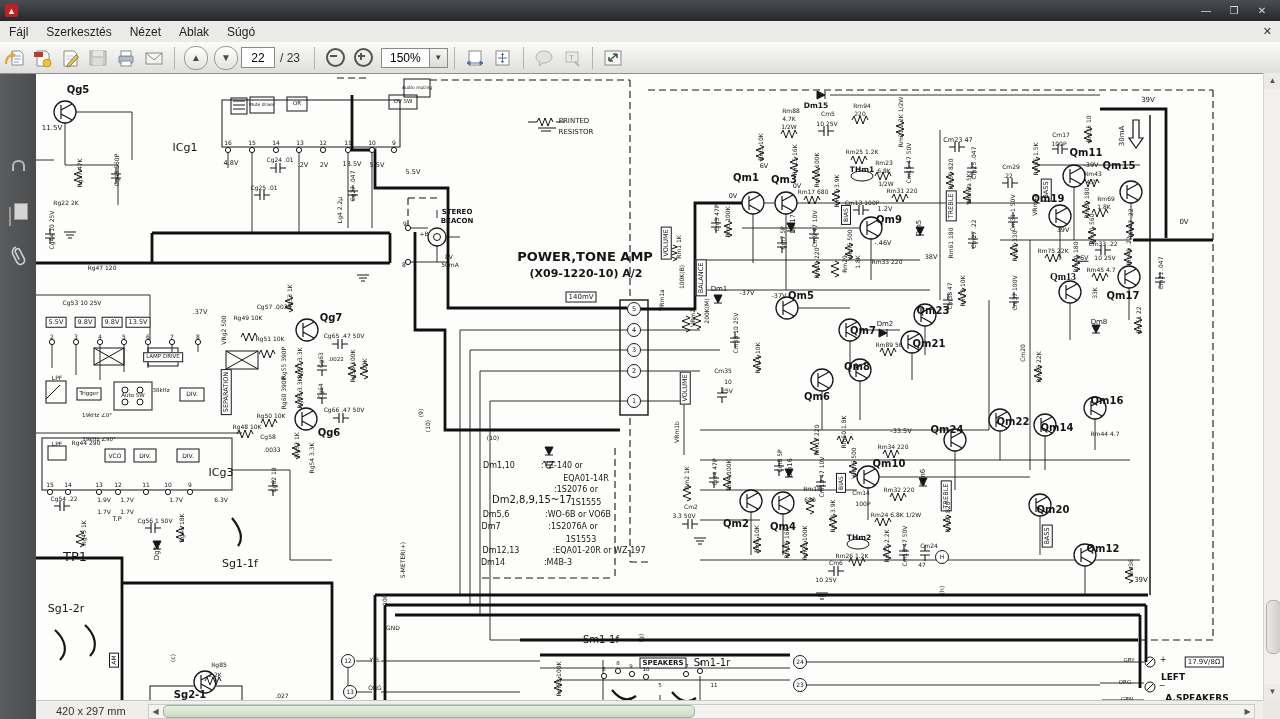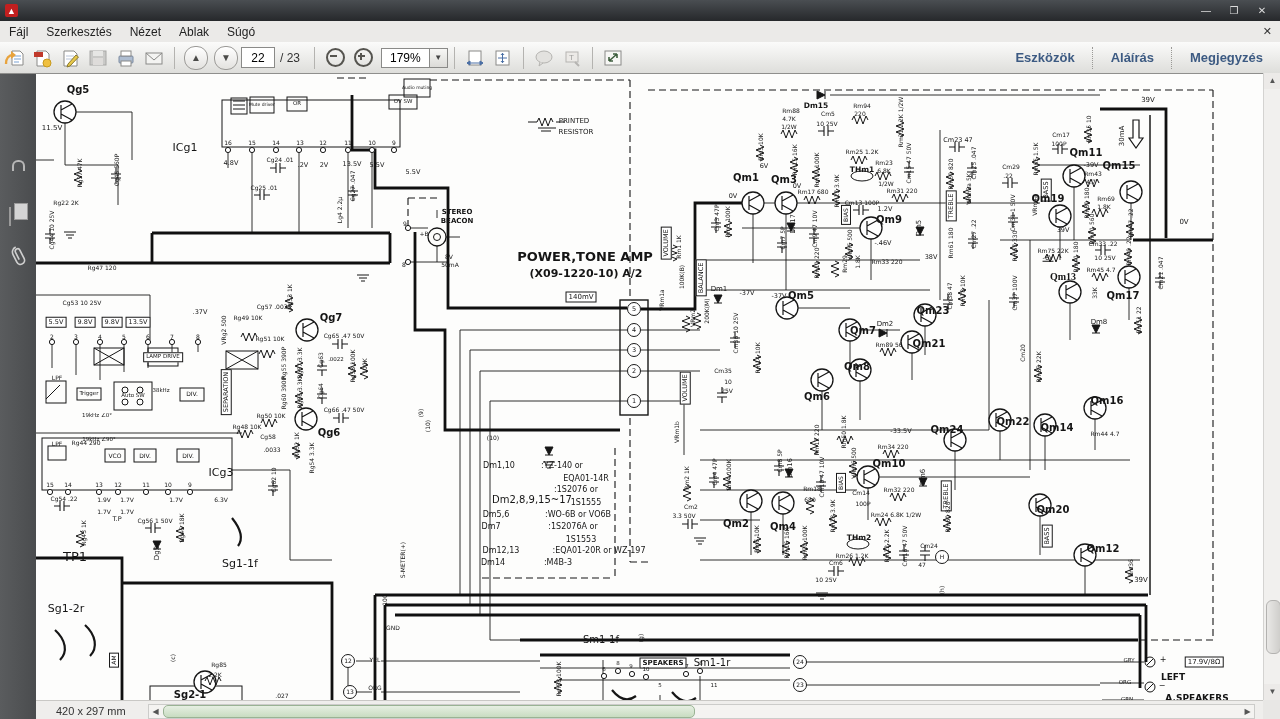--- a/index.html
+++ b/index.html
@@ -624,21 +624,21 @@
       <span class="lb w" style="left: 1048px; top: 199px; font-size: 10px;">Qm19</span>
       <span class="lb r" style="left: 1087px; top: 203px; font-size: 6px;">Rm39 180</span>
       <span class="lb" style="left: 1106px; top: 199px; font-size: 6px;">Rm69</span>
       <span class="lb" style="left: 1104px; top: 207px; font-size: 6px;">1.8K</span>
       <span class="lb r" style="left: 1013px; top: 213px; font-size: 6px;">Cm31 1 50V</span>
       <span class="lb" style="left: 1063px; top: 230px; font-size: 6.5px;">39V</span>
       <span class="lb r" style="left: 1092px; top: 229px; font-size: 6px;">Rm71 560</span>
       <span class="lb r" style="left: 1131px; top: 223px; font-size: 6px;">Rm47 .22</span>
       <span class="lb" style="left: 1184px; top: 222px; font-size: 7px;">0V</span>
       <span class="lb r" style="left: 1015px; top: 246px; font-size: 6px;">Rm67 330</span>
-      <span class="lb" style="left: 1048px; top: 258px; font-size: 6.5px; text-decoration: underline;">-6V</span>
+      <span class="lb" style="left: 1083px; top: 258px; font-size: 6.5px; text-decoration: underline;">-6V</span>
       <span class="lb" style="left: 1053px; top: 251px; font-size: 6px;">Rm75 22K</span>
       <span class="lb r" style="left: 1076px; top: 257px; font-size: 6px;">Rm41 180</span>
       <span class="lb" style="left: 1103px; top: 244px; font-size: 6px;">Cm33 .22</span>
       <span class="lb" style="left: 1105px; top: 258px; font-size: 6px;">10 25V</span>
       <span class="lb r" style="left: 1129px; top: 251px; font-size: 6px;">Rm49 .22</span>
       <span class="lb r" style="left: 1161px; top: 273px; font-size: 6px;">Cm21 .047</span>
       <span class="lb w" style="left: 1063px; top: 277px; font-size: 10px; font-family: Liberation Serif, serif;">Qm13</span>
       <span class="lb r" style="left: 1015px; top: 293px; font-size: 6px;">Cm37 100V</span>
       <span class="lb r" style="left: 1095px; top: 293px; font-size: 6px;">33K</span>
       <span class="lb w" style="left: 1123px; top: 296px; font-size: 10px;">Qm17</span>
@@ -807,21 +807,21 @@
   <input id="pageinput" value="22" style="">
   <span id="pagetotal">/ 23</span>
   <span class="tsep"></span>
   <span class="zoombtn">
       <i></i>
     </span>
   <span class="zoombtn plus">
       <i></i>
     </span>
   <span id="zoombox">
-    <span id="zoomval">179%</span>
+    <span id="zoomval">150%</span>
     <span id="zoomdrop">▼</span>
   </span>
   <span class="tsep"></span>
   <span class="tbtn">
     <svg width="22" height="20">
         <rect x="5" y="3" width="12" height="14" fill="#fff" stroke="#8a8a88"></rect>
         <path d="M3 15h16 M3 15l3-2v4z M19 15l-3-2v4z" stroke="#4a6fa5" fill="#4a6fa5"></path>
       </svg>
   </span>
   <span class="tbtn">
@@ -844,27 +844,20 @@
         <text x="8" y="12" font-size="8" fill="#a0a09e">T</text>
         <path d="M14 14l4 4" stroke="#b5b4b1" stroke-width="2"></path>
       </svg>
   </span>
   <span class="tsep"></span>
   <span class="tbtn">
     <svg width="22" height="20">
         <rect x="3" y="3" width="16" height="14" fill="#f7f7f5" stroke="#8a8a88"></rect>
         <path d="M7 13 L15 6 M15 6h-4 M15 6v4 M7 13h4 M7 13v-4" stroke="#3f5f3f" stroke-width="1.6" fill="none"></path>
       </svg>
-  </span>
-  <span id="rightbtns">
-    <span class="rb">Eszközök</span>
-    <span class="rsep"></span>
-    <span class="rb">Aláírás</span>
-    <span class="rsep"></span>
-    <span class="rb">Megjegyzés</span>
   </span>
 </div>
 
 <div id="sidebar" class="abs">
   <span class="sic" style="top:95px"><span class="lockbody"></span></span>
   <span class="sic" style="top:135px"><span class="pg1"></span></span>
   <span class="sic" style="top:172px;left:7px">
     <svg width="22" height="24">
         <path d="M7 4 C4 7 4 11 7 14 l7 7 c2 2 5 2 7 0 c2 -2 2 -5 0 -7 l-8 -8 c-1.2 -1.2 -3 -1.2 -4.2 0 c-1.2 1.2 -1.2 3 0 4.2 l7 7" fill="none" stroke="#cfcfcf" stroke-width="2" transform="rotate(18 11 12) scale(0.82)"></path>
       </svg>

